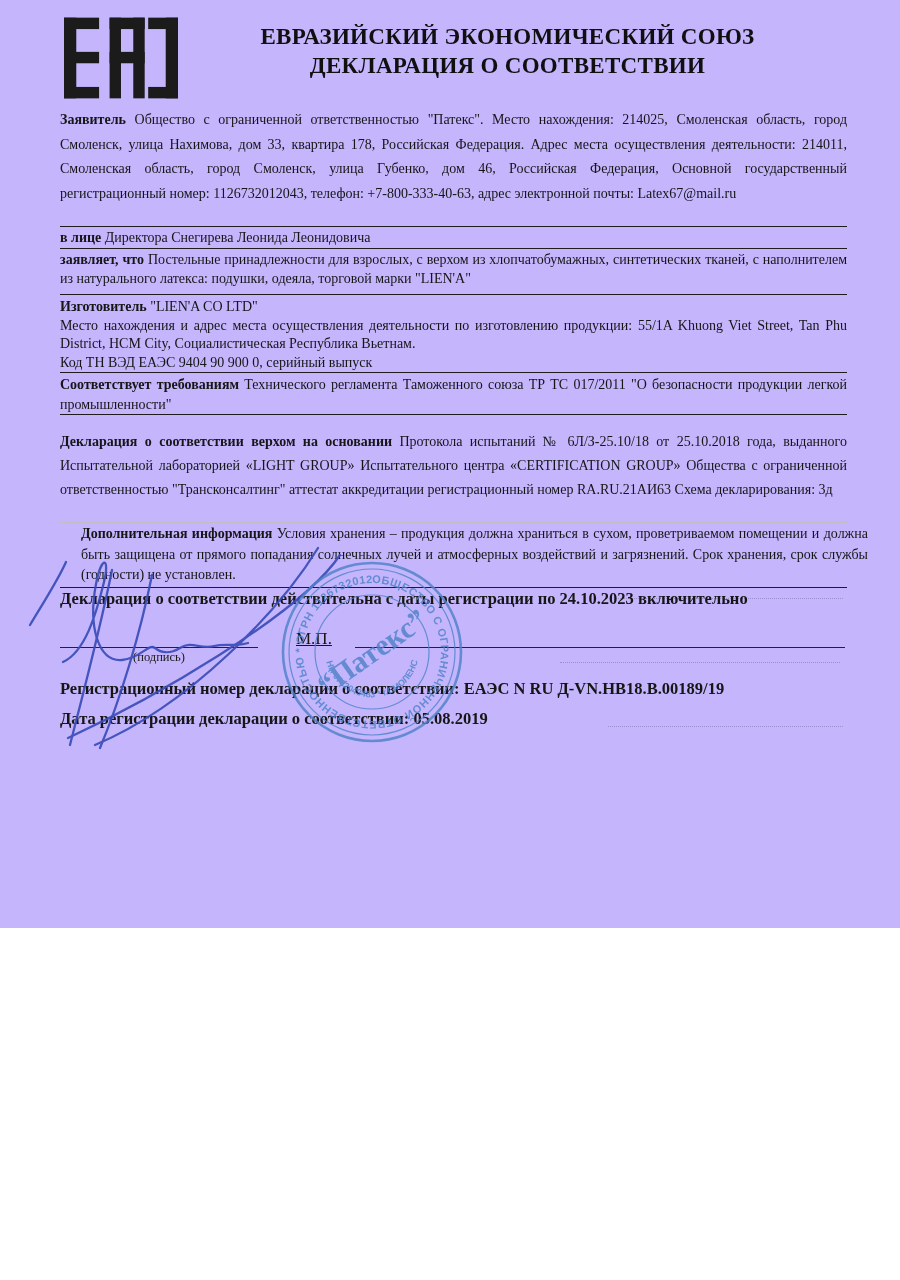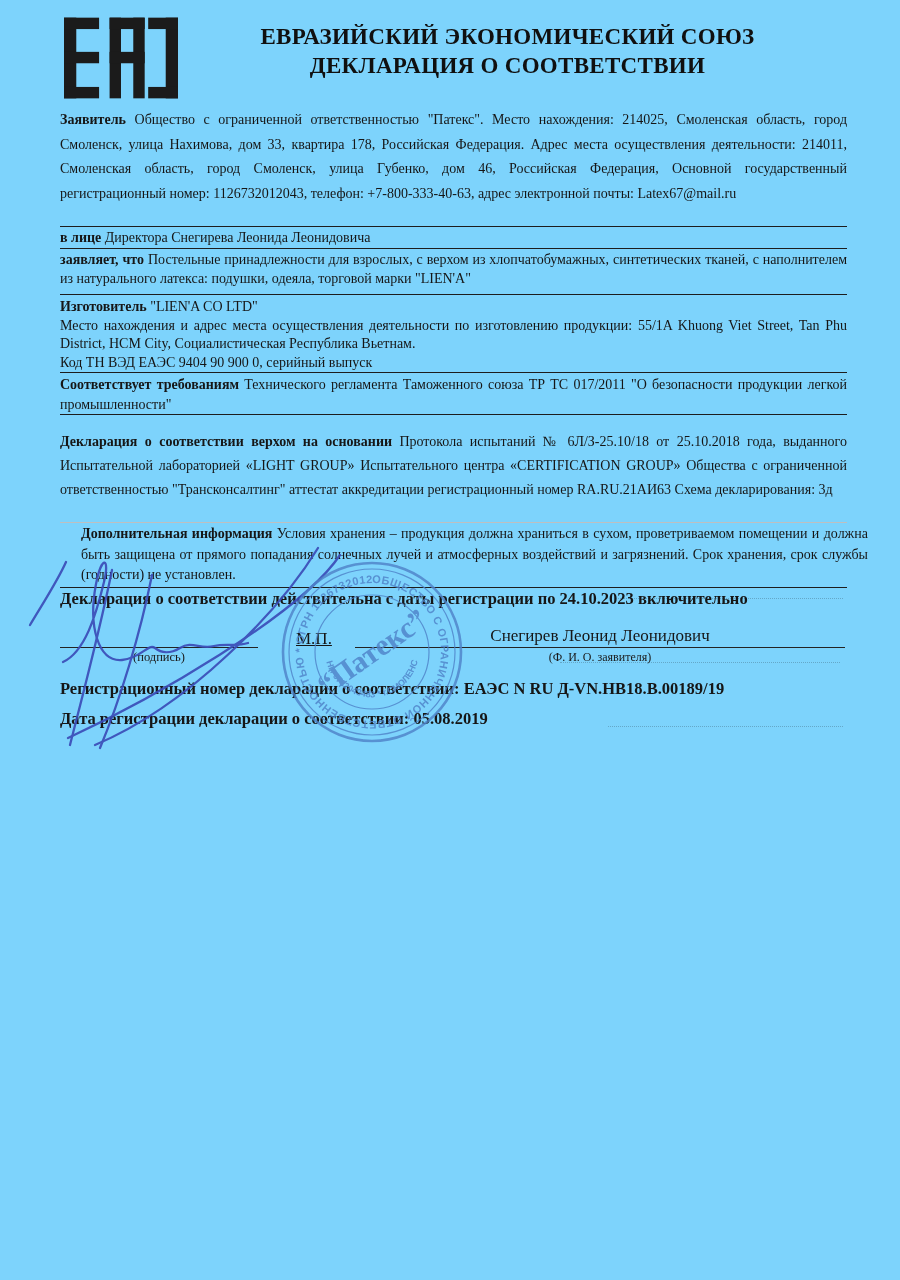--- a/index.html
+++ b/index.html
@@ -1,17 +1,17 @@
 <!DOCTYPE html>
 <html><head>
 <meta charset="utf-8">
 <style>
   html,body { margin:0; padding:0; background:#ffffff; }
   .page {
-    position:relative; width:900px; height:1280px; background:#7dd3fc;
+    position:relative; width:900px; height:928px; background:#c4b5fd;
     font-family:"Liberation Serif", serif; color:#161616; overflow:hidden;
   }
   .abs { position:absolute; }
   .content-x { left:60px; width:787px; }
   .para { font-size:14px; text-align:justify; }
   .para b { font-weight:bold; }
   .lh-wide  { line-height:24.5px; }
   .lh-basis { line-height:24px; }
   .lh-tight { line-height:18.5px; }
   .lh-mid   { line-height:20.5px;margin-left:21px; }
@@ -99,23 +99,21 @@
   </div>
   <div class="abs content-x rule" style="top:587px;"></div>
 
   <div class="abs content-x bold-line" style="top:589px;">Декларация о соответствии действительна с даты регистрации по 24.10.2023 включительно</div>
 
   <div class="abs mp" style="left:296px; top:629px;text-decoration:underline;">М.П.</div>
 
   <div class="abs sig-line" style="left:60px; top:647px; width:198px;"></div>
   <div class="abs caption" style="left:60px; top:650px; width:198px;">(подпись)</div>
 
-  <div class="abs name-over-line" style="left:355px; top:626px; width:490px;">Снегирев Леонид Леонидович</div>
   <div class="abs sig-line" style="left:355px; top:647px; width:490px;"></div>
-  <div class="abs caption" style="left:355px; top:650px; width:490px; font-size:12px;">(Ф. И. О. заявителя)</div>
 
   <div class="abs content-x bold-line" style="top:679px;">
     <span>Регистрационный номер декларации о соответствии:</span>
     <span>ЕАЭС N RU Д-VN.НВ18.В.00189/19</span>
   </div>
   <div class="abs content-x bold-line" style="top:709px;">
     <span>Дата регистрации декларации о соответствии:</span>
     <span>05.08.2019</span>
   </div>
 

